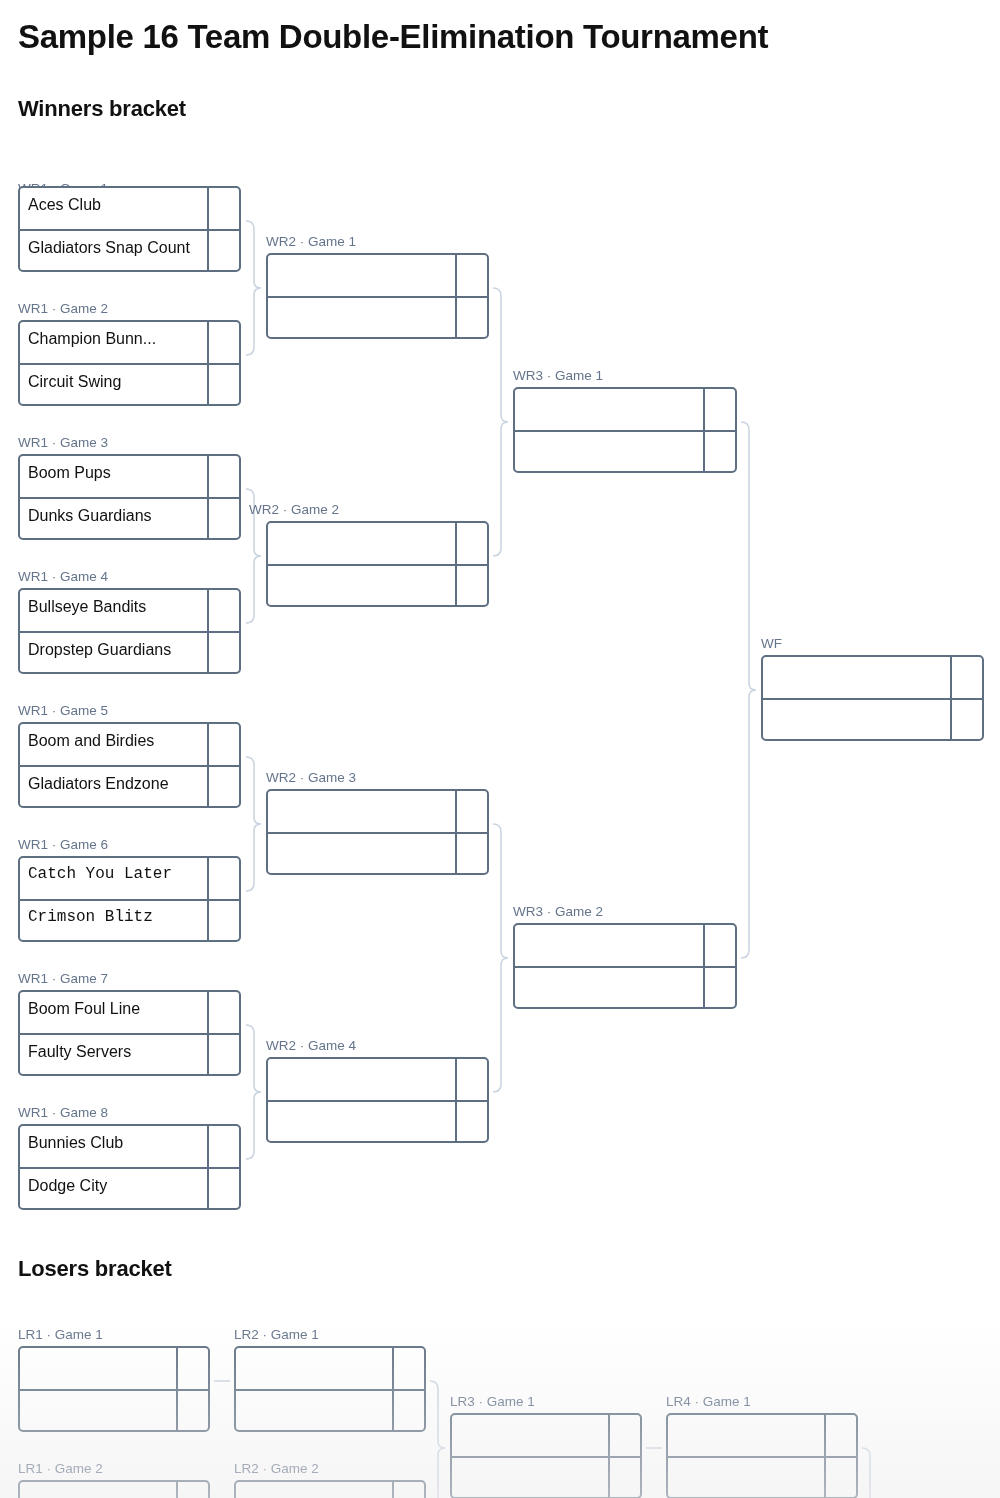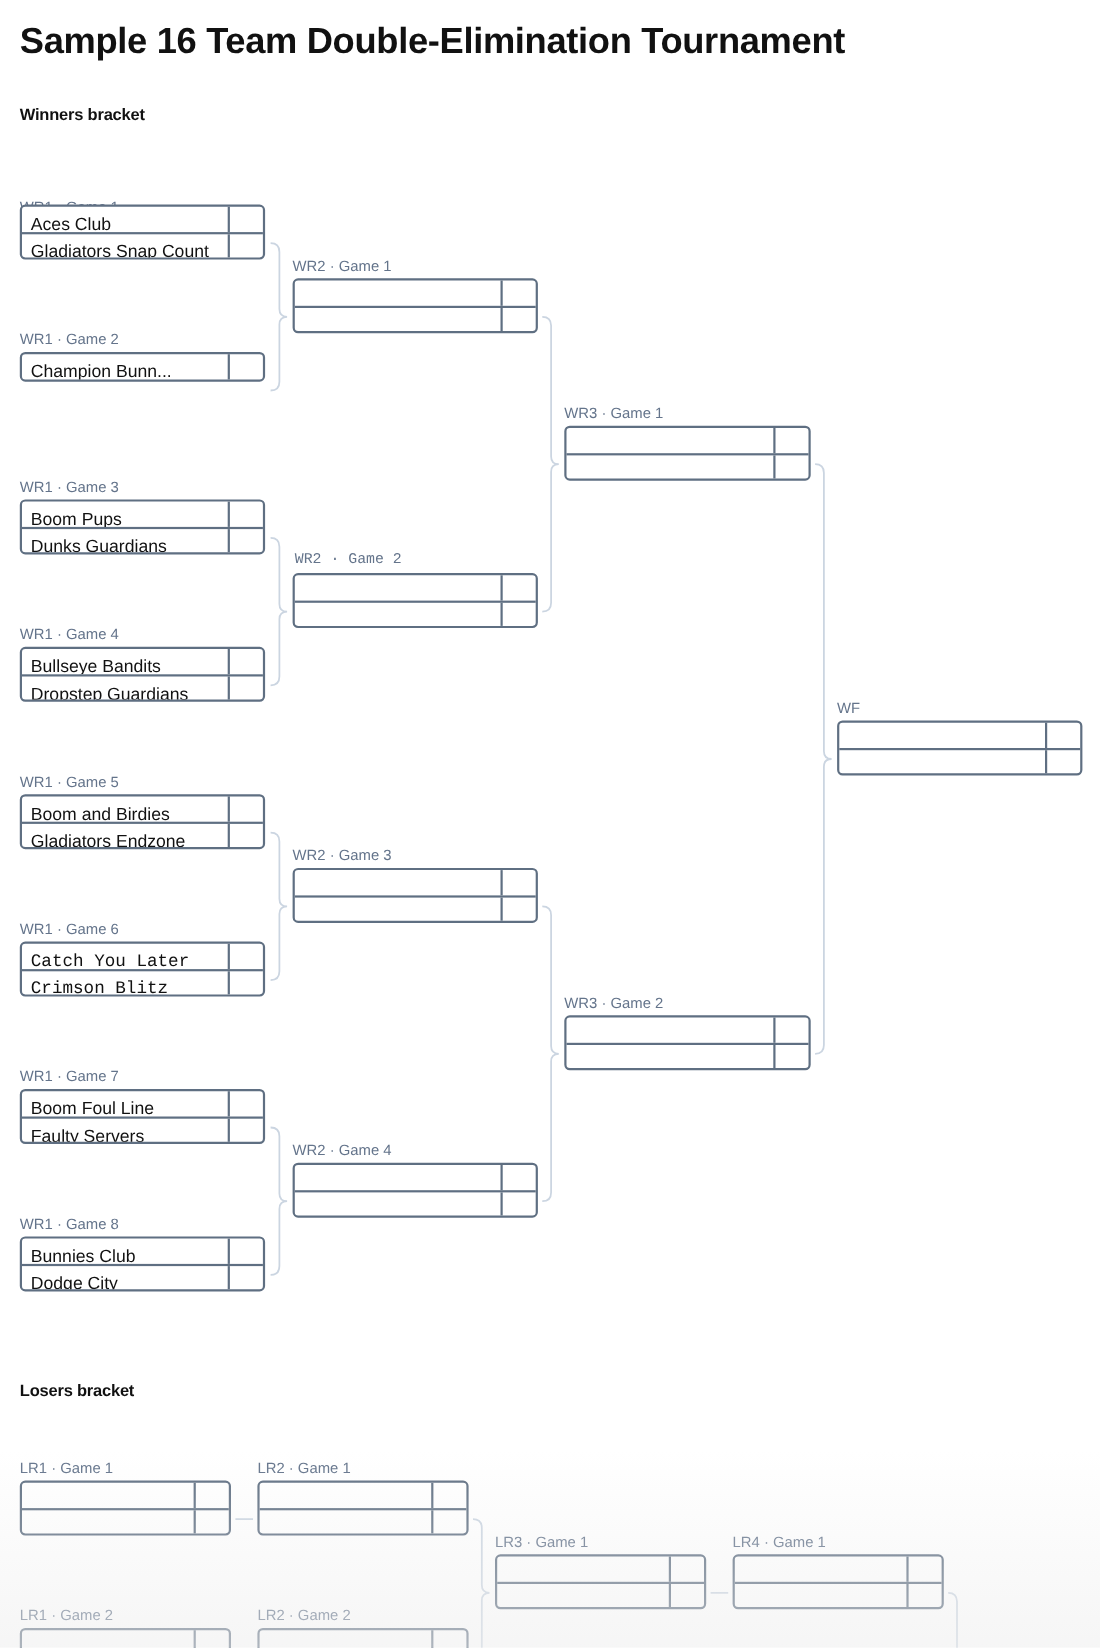--- a/index.html
+++ b/index.html
@@ -1,22 +1,22 @@
 <!DOCTYPE html>
 <html><head>
 <meta charset="utf-8">
 <style>
   html, body { margin: 0; padding: 0; background: #ffffff; }
   body { width: 1000px; height: 1498px; position: relative; overflow: hidden;
          font-family: "Liberation Sans", "DejaVu Sans", sans-serif; color: #111; }
   h1 { position: absolute; left: 18px; top: 18px; margin: 0; font-size: 33px; font-weight: 700; letter-spacing: -0.3px; }
-  h2 { position: absolute; left: 18px; margin: 0; font-size: 15px; font-weight: 700; letter-spacing: -0.2px; }
+  h2 { position: absolute; left: 18px; margin: 0; font-size: 22px; font-weight: 700; letter-spacing: -0.2px; }
   .label { position: absolute; font-size: 13.5px; color: #64748b; white-space: nowrap; }
   .match { position: absolute; border: 2px solid #5f6f82; border-radius: 5px; background: #fff; box-sizing: border-box; }
-  .row { position: relative; height: 23px; display: flex; box-sizing: border-box; }
+  .row { position: relative; height: 41px; display: flex; box-sizing: border-box; }
   .row + .row { border-top: 2px solid #5f6f82; }
   .team { flex: 1; padding-left: 8px; font-size: 16px; line-height: 33px; color: #111; white-space: nowrap; overflow: hidden; }
   .score { width: 30px; border-left: 2px solid #5f6f82; }
   .conn { position: absolute; }
   .fade { position: absolute; left: 0; right: 0; bottom: 0; height: 180px;
           background: linear-gradient(to bottom, rgba(240,240,240,0) 0%, rgba(238,238,238,0.55) 100%); pointer-events: none; }
 </style>
 </head>
 <body>
 
@@ -55,20 +55,24 @@
         <div class="team">Gladiators Snap Count</div>
         <div class="score"></div>
       </div>
     </div>
     <div class="label" style="left: 18px; top: 301px;">WR1 · Game 2</div>
     <div class="match" style="left: 18px; top: 320px; width: 223px;">
       <div class="row">
         <div class="team">Champion Bunn...</div>
         <div class="score"></div>
       </div>
+      <div class="row">
+        <div class="team">Circuit Swing</div>
+        <div class="score"></div>
+      </div>
     </div>
     <div class="label" style="left: 18px; top: 435px;">WR1 · Game 3</div>
     <div class="match" style="left: 18px; top: 454px; width: 223px;">
       <div class="row">
         <div class="team">Boom Pups</div>
         <div class="score"></div>
       </div>
       <div class="row">
         <div class="team">Dunks Guardians</div>
         <div class="score"></div>
@@ -133,21 +137,21 @@
     <div class="match" style="left: 266px; top: 253px; width: 223px;">
       <div class="row">
         <div class="team"></div>
         <div class="score"></div>
       </div>
       <div class="row">
         <div class="team"></div>
         <div class="score"></div>
       </div>
     </div>
-    <div class="label" style="left: 268px; top: 502px; font-family: Liberation Mono, monospace;">WR2 · Game 2</div>
+    <div class="label" style="left: 249px; top: 502px;">WR2 · Game 2</div>
     <div class="match" style="left: 266px; top: 521px; width: 223px;">
       <div class="row">
         <div class="team"></div>
         <div class="score"></div>
       </div>
       <div class="row">
         <div class="team"></div>
         <div class="score"></div>
       </div>
     </div>

